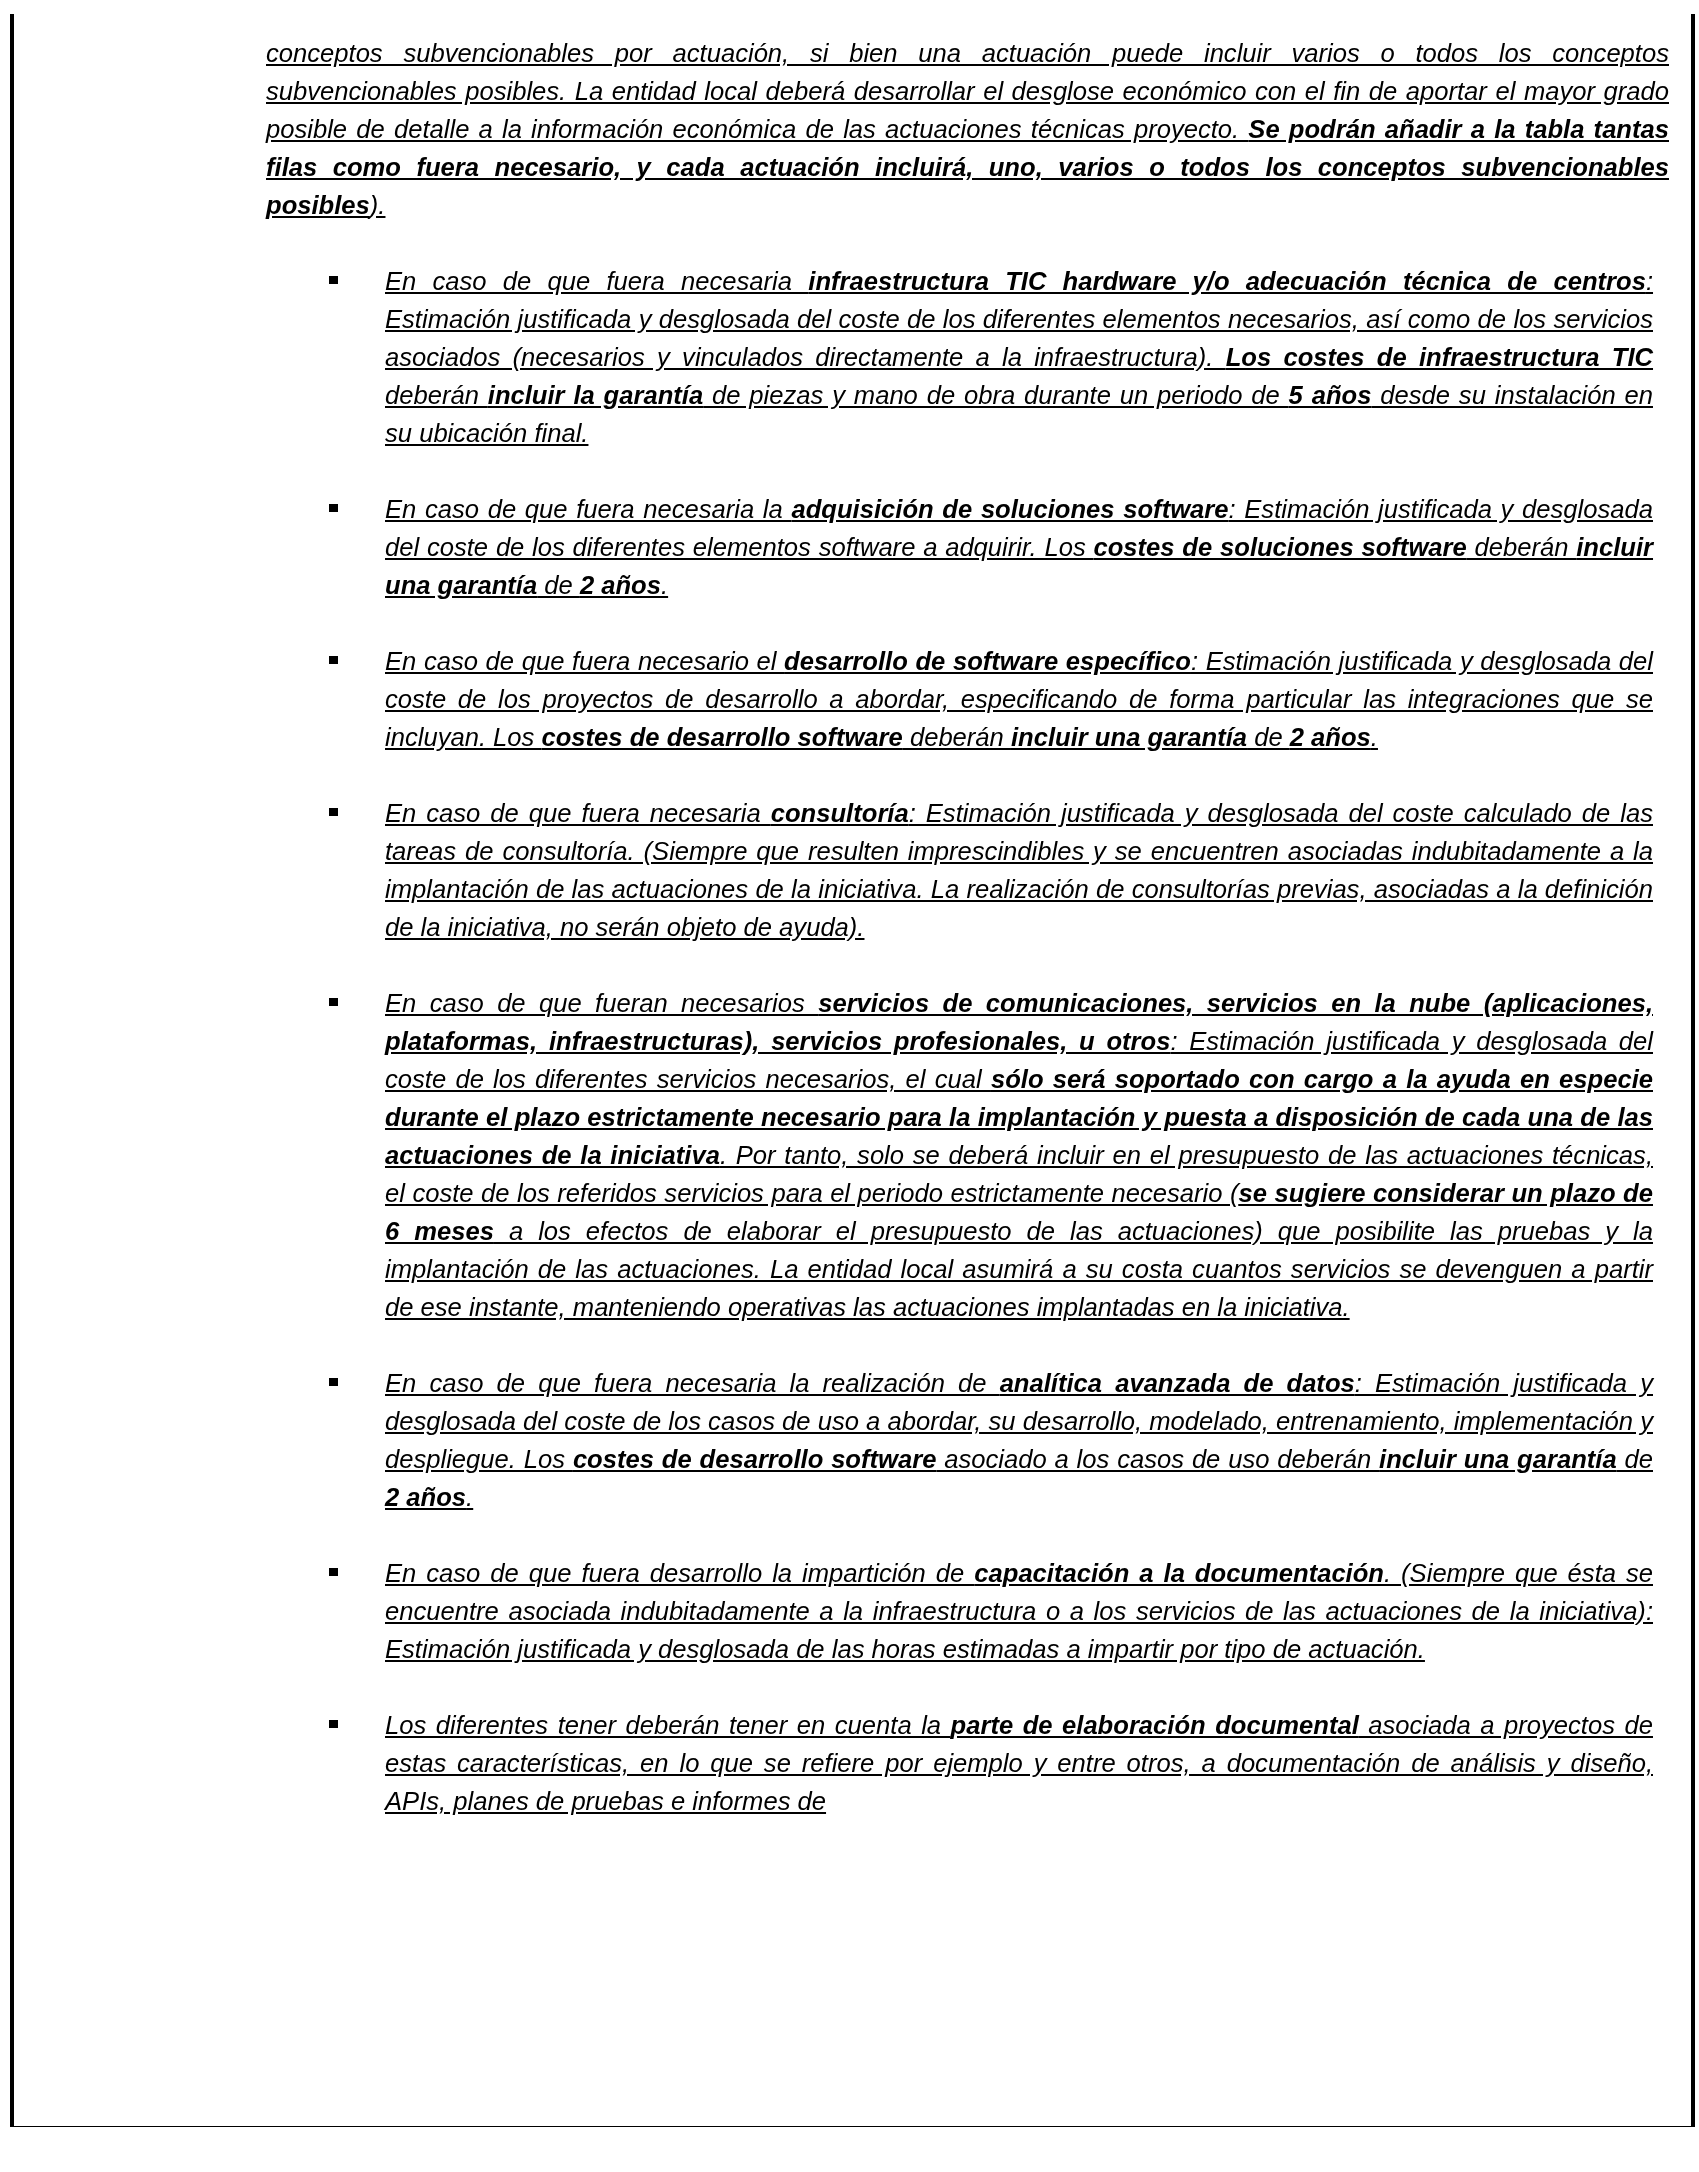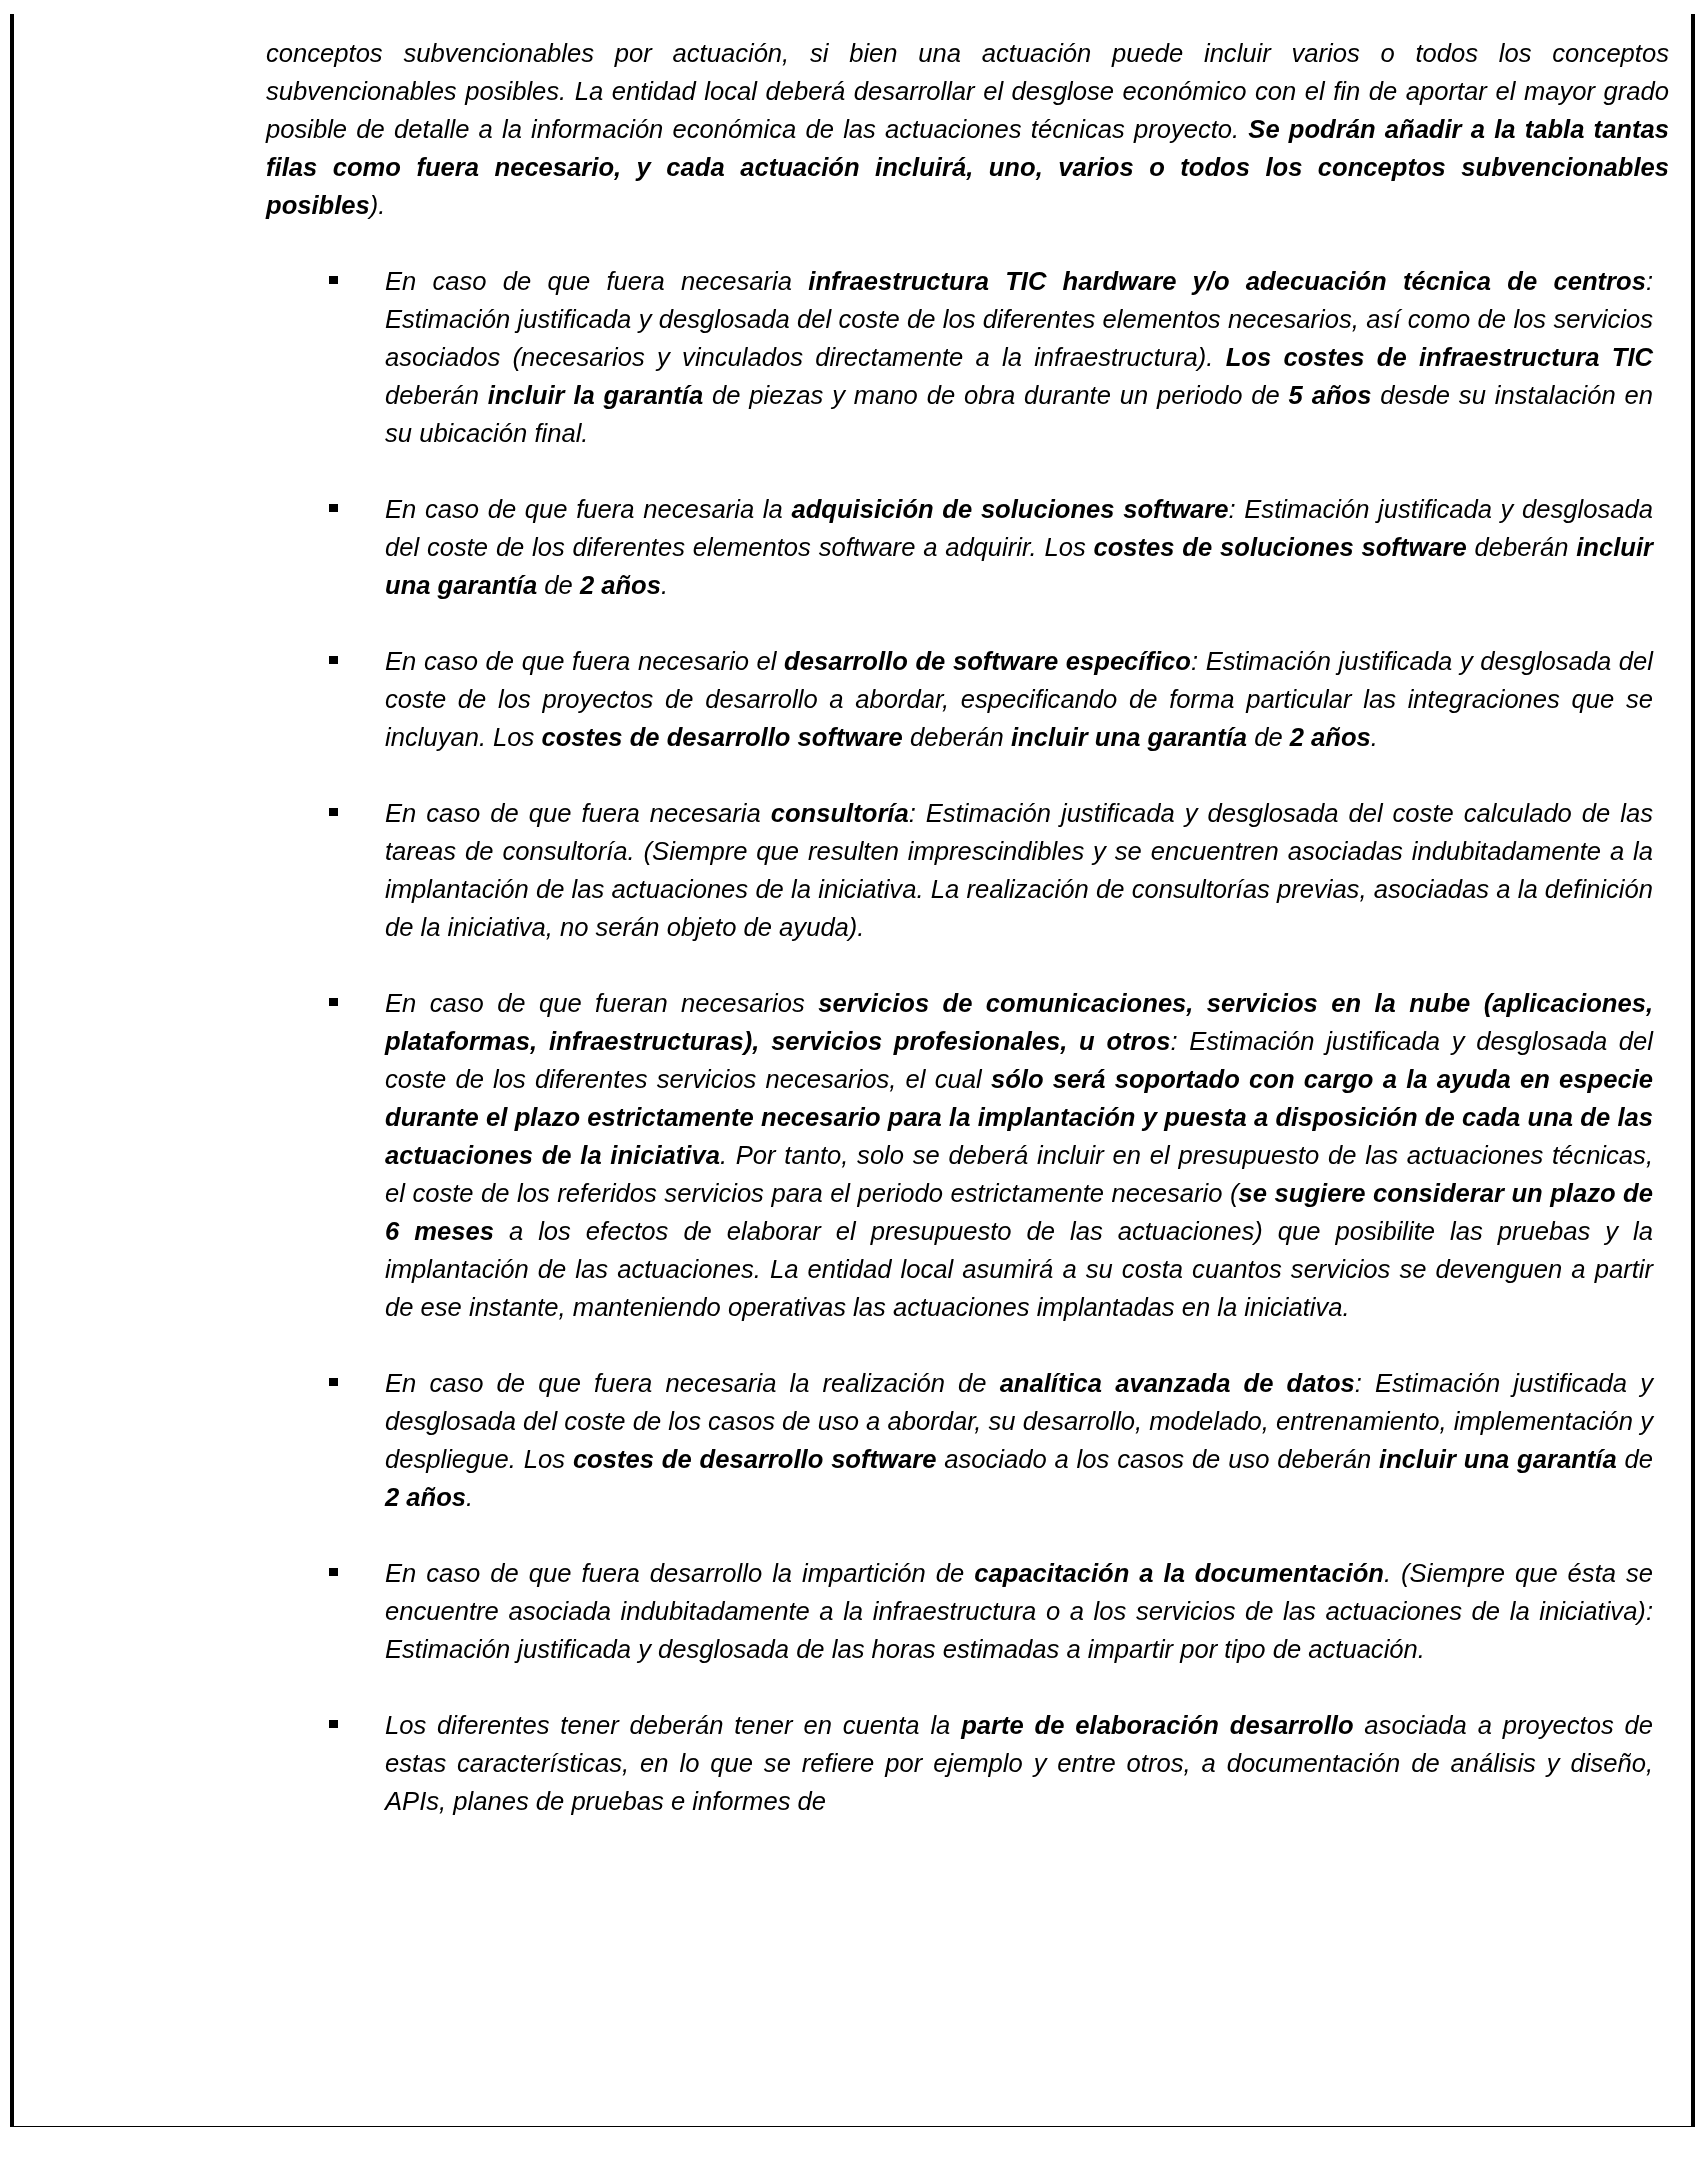--- a/index.html
+++ b/index.html
@@ -28,20 +28,21 @@
   }
   .content {
     position: absolute;
     left: 266px;
     top: 34px;
     width: 1403px;
     font-size: 25.6px;
     line-height: 38px;
     font-style: italic;
     text-align: justify;
+    text-decoration: underline;
   }
   .intro {
     margin: 0 0 38px 0;
   }
   .bullets {
     list-style: none;
     margin: 0;
     padding: 0;
   }
   .bullet-item {
@@ -100,17 +101,17 @@
       <span><span>En caso de que fuera necesaria la realización de </span><span class="seg-b">analítica avanzada de datos</span><span>: Estimación justificada y desglosada del coste de los casos de uso a abordar, su desarrollo, modelado, entrenamiento, implementación y despliegue. Los </span><span class="seg-b">costes de desarrollo software</span><span> asociado a los casos de uso deberán </span><span class="seg-b">incluir una garantía</span><span> de </span><span class="seg-b">2 años</span><span>.</span></span>
     </li>
 
     <li class="bullet-item">
       <span class="bullet-marker"></span>
       <span><span>En caso de que fuera desarrollo la impartición de </span><span class="seg-b">capacitación a la documentación</span><span>. (Siempre que ésta se encuentre asociada indubitadamente a la infraestructura o a los servicios de las actuaciones de la iniciativa): Estimación justificada y desglosada de las horas estimadas a impartir por tipo de actuación.</span></span>
     </li>
 
     <li class="bullet-item">
       <span class="bullet-marker"></span>
-      <span><span>Los diferentes tener deberán tener en cuenta la </span><span class="seg-b">parte de elaboración desarrollo</span><span> asociada a proyectos de estas características, en lo que se refiere por ejemplo y entre otros, a documentación de análisis y diseño, APIs, planes de pruebas e informes de</span></span>
+      <span><span>Los diferentes tener deberán tener en cuenta la </span><span class="seg-b">parte de elaboración documental</span><span> asociada a proyectos de estas características, en lo que se refiere por ejemplo y entre otros, a documentación de análisis y diseño, APIs, planes de pruebas e informes de</span></span>
     </li>
   </ul>
 </div>
 
 
 </body></html>

